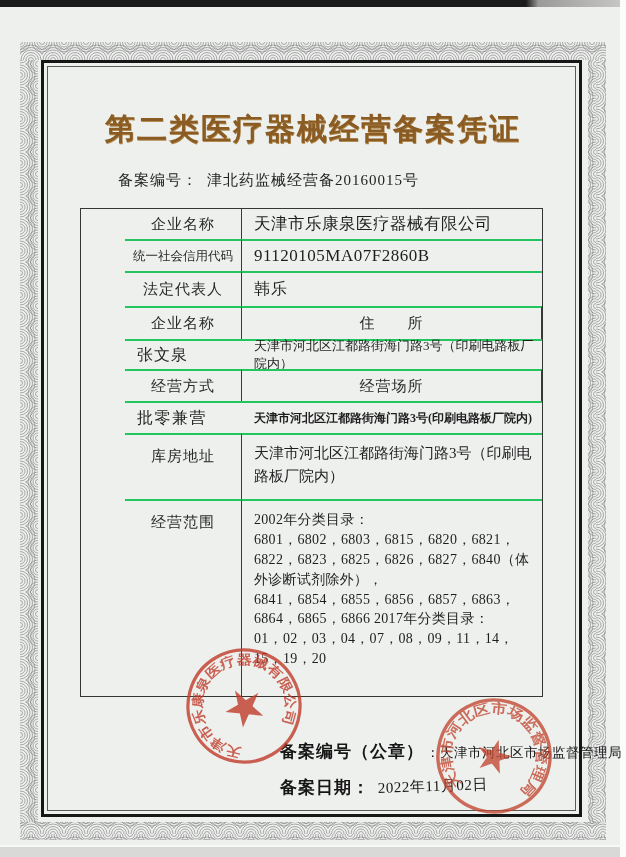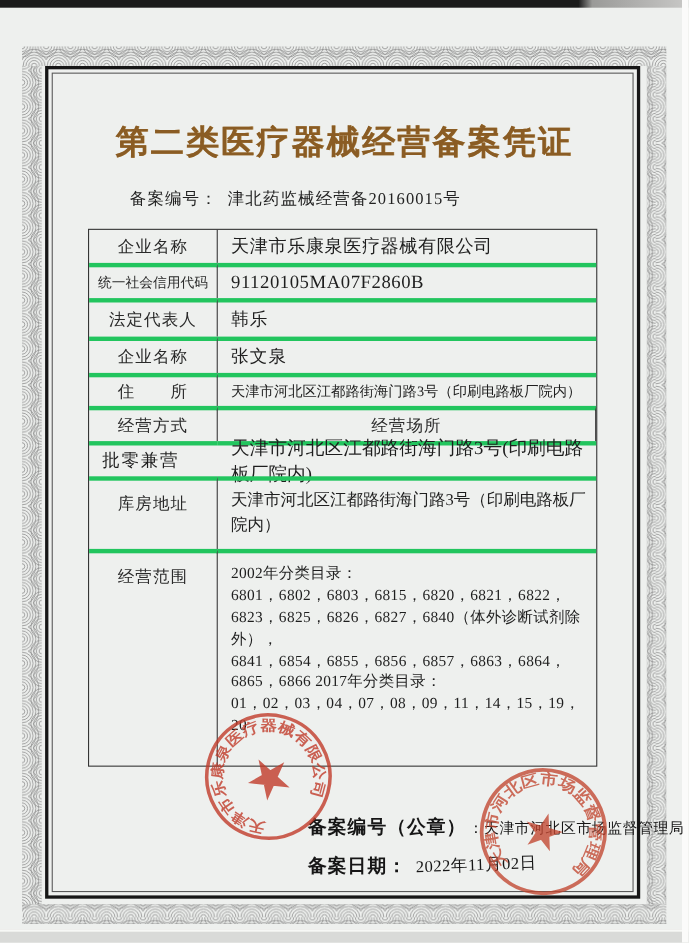--- a/index.html
+++ b/index.html
@@ -46,38 +46,39 @@
   }
   .record-no .gap { margin-left: 9px; }
 
   .info-table {
     position: absolute; left: 80px; top: 208px; width: 463px; height: 489px;
     display: grid;
     grid-template-columns: 117px 1fr;
     grid-template-rows: 30px 32px 35px 33px 30px 32px 32px 66px 1fr;
     border: 1.5px solid #353535;
     background: transparent;
-  }
-  .cell { border-top: 4px solid #22c55e; display: flex; }
+    padding-left: 44px;
+  }
+  .cell { border-top: 2px solid #22c55e; display: flex; }
   .cell.first { border-top: none; }
   .lab {
     border-right: 1px solid #3a3a3a;
     justify-content: center; align-items: center;
     font-size: 15px; letter-spacing: 1px; color: #2a2a2a;
   }
   .lab.small { font-size: 12.5px; letter-spacing: 0; }
   .lab.top { align-items: flex-start; padding-top: 12px; }
   .val { padding: 2px 8px 2px 12px; align-items: center; color: #1e1e1e; }
   .val.top { align-items: flex-start; }
   .v0 { font-size: 16.5px; letter-spacing: 0.5px; }
   .v1 { font-size: 17px; letter-spacing: 0.5px; }
   .v2, .v3 { font-size: 16px; letter-spacing: 1px; }
   .v4 { font-size: 13px; }
   .v5 { font-size: 16px; letter-spacing: 1.5px; }
-  .v6 { font-size: 17px; }
+  .v6 { font-size: 12px; font-weight: bold; }
   .v7 { font-size: 15px; line-height: 1.5; padding-top: 7px; }
   .v8 { font-size: 14px; line-height: 1.42; padding-top: 9px; white-space: pre-wrap; letter-spacing: 0.3px; }
 
   .dept-line {
     position: absolute; left: 280px; top: 740px; z-index: 2;
     font-size: 17px; font-weight: bold; letter-spacing: 1px; color: #161616;
   }
   .dept-line .dept-value { font-size: 13.5px; font-weight: normal; letter-spacing: 0.5px; margin-left: 2px; }
   .date-line {
     position: absolute; left: 280px; top: 776px; z-index: 2;
@@ -161,23 +162,23 @@
     <div class="cell lab first">企业名称</div>
     <div class="cell val first v0">天津市乐康泉医疗器械有限公司</div>
 
     <div class="cell lab small">统一社会信用代码</div>
     <div class="cell val v1">91120105MA07F2860B</div>
 
     <div class="cell lab">法定代表人</div>
     <div class="cell val v2">韩乐</div>
 
     <div class="cell lab">企业名称</div>
+    <div class="cell lab">住　　所</div>
+
     <div class="cell val v3">张文泉</div>
-
-    <div class="cell lab">住　　所</div>
     <div class="cell val v4">天津市河北区江都路街海门路3号（印刷电路板厂院内）</div>
 
     <div class="cell lab">经营方式</div>
     <div class="cell lab">经营场所</div>
 
     <div class="cell val v5">批零兼营</div>
     <div class="cell val v6">天津市河北区江都路街海门路3号(印刷电路板厂院内)</div>
 
     <div class="cell lab top">库房地址</div>
     <div class="cell val top v7">天津市河北区江都路街海门路3号（印刷电路板厂院内）</div>

